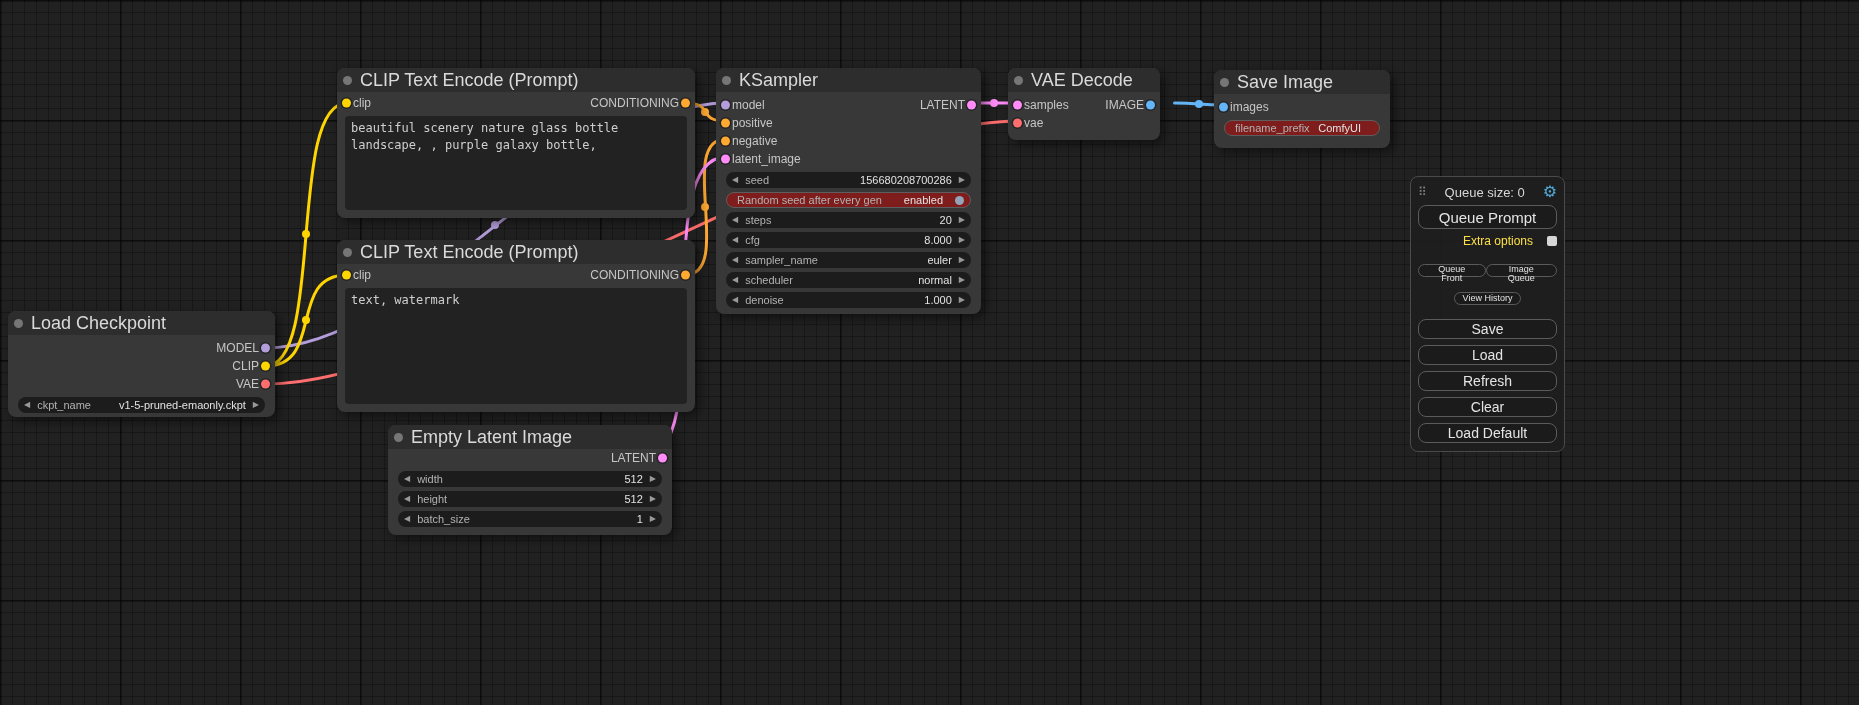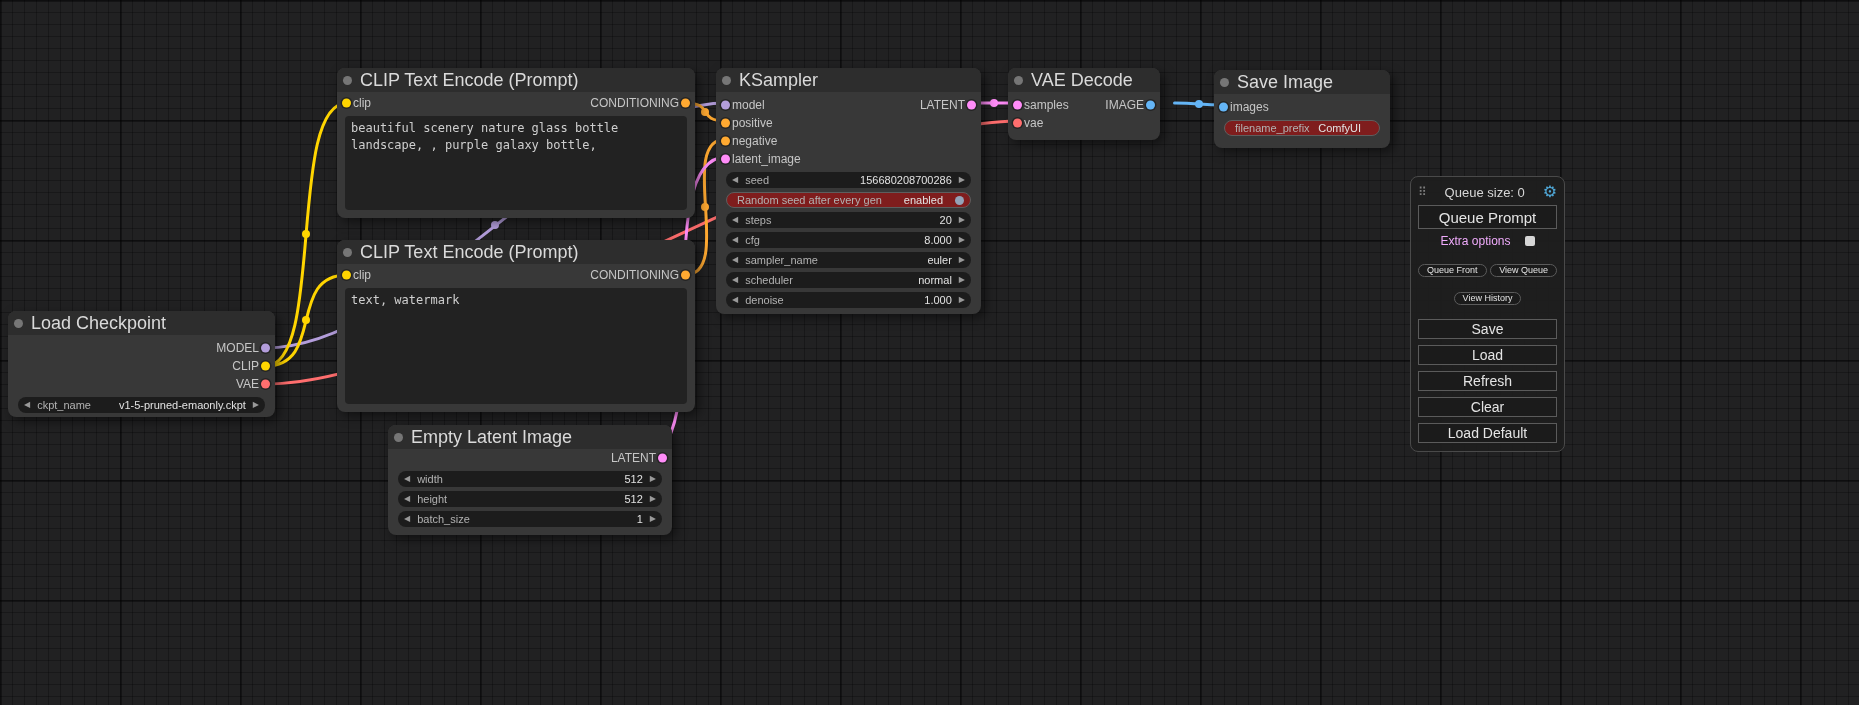--- a/index.html
+++ b/index.html
@@ -49,26 +49,26 @@
   .widget.no-arrows .wvalue{margin-right:12px}
   .knob{width:9px;height:9px;border-radius:50%;background:var(--c-toggle_knob);flex:0 0 auto}
 
   #queue-panel{position:absolute;left:1410px;top:176px;width:155px;z-index:3;
     background:rgba(30,30,30,.93);border:1px solid #4a4a4a;border-radius:8px;
     padding:6px 7px 8px;display:flex;flex-direction:column}
   .qheader{display:flex;align-items:center;height:18px;margin-bottom:4px}
   .qdrag{color:#7e7e7e;font-size:12px;cursor:grab}
   .qsize{flex:1;text-align:center;color:#d6d6d6;font-size:13px}
   .qgear{color:var(--c-gear);font-size:16px;line-height:1;cursor:pointer}
-  .qbtn{font-family:inherit;background:#1b1b1b;border:1px solid #5b5b5b;border-radius:0;
+  .qbtn{font-family:inherit;background:#1b1b1b;border:1px solid #5b5b5b;border-radius:8px;
     color:#e4e4e4;cursor:pointer;display:block;width:100%}
   .qbtn.big{height:24px;font-size:15px;margin-bottom:4px}
   .qbtn.mid{height:20px;font-size:14px;margin-top:6px}
-  .qextra{display:flex;align-items:center;justify-content:center;gap:14px;
-    height:16px;color:#f0abfc;font-size:12px}
+  .qextra{display:flex;align-items:center;justify-content:flex-end;gap:14px;
+    height:16px;color:#fde047;font-size:12px}
   .qcheck{width:10px;height:10px;background:#d6d6d6;border-radius:2px;cursor:pointer}
   .qsmallrow{display:flex;justify-content:space-between;margin-top:15px}
   .qsmallrow.center{justify-content:center}
   .qbtn.small{width:auto;height:13px;font-size:9px;line-height:1;padding:0 8px;border-radius:8px}
   .qspace{height:8px}
 </style>
 </head>
 <body>
 
 <div id="canvas">
@@ -279,21 +279,21 @@
       <span class="qsize">Queue size: 0</span>
       <span class="qgear">⚙</span>
     </div>
     <button class="qbtn big">Queue Prompt</button>
     <div class="qextra">
       <span>Extra options</span>
       <span class="qcheck"></span>
     </div>
     <div class="qsmallrow">
       <button class="qbtn small">Queue Front</button>
-      <button class="qbtn small">View Queue</button>
+      <button class="qbtn small">Image Queue</button>
     </div>
     <div class="qsmallrow center">
       <button class="qbtn small">View History</button>
     </div>
     <div class="qspace"></div>
     <button class="qbtn mid">Save</button>
     <button class="qbtn mid">Load</button>
     <button class="qbtn mid">Refresh</button>
     <button class="qbtn mid">Clear</button>
     <button class="qbtn mid">Load Default</button>

